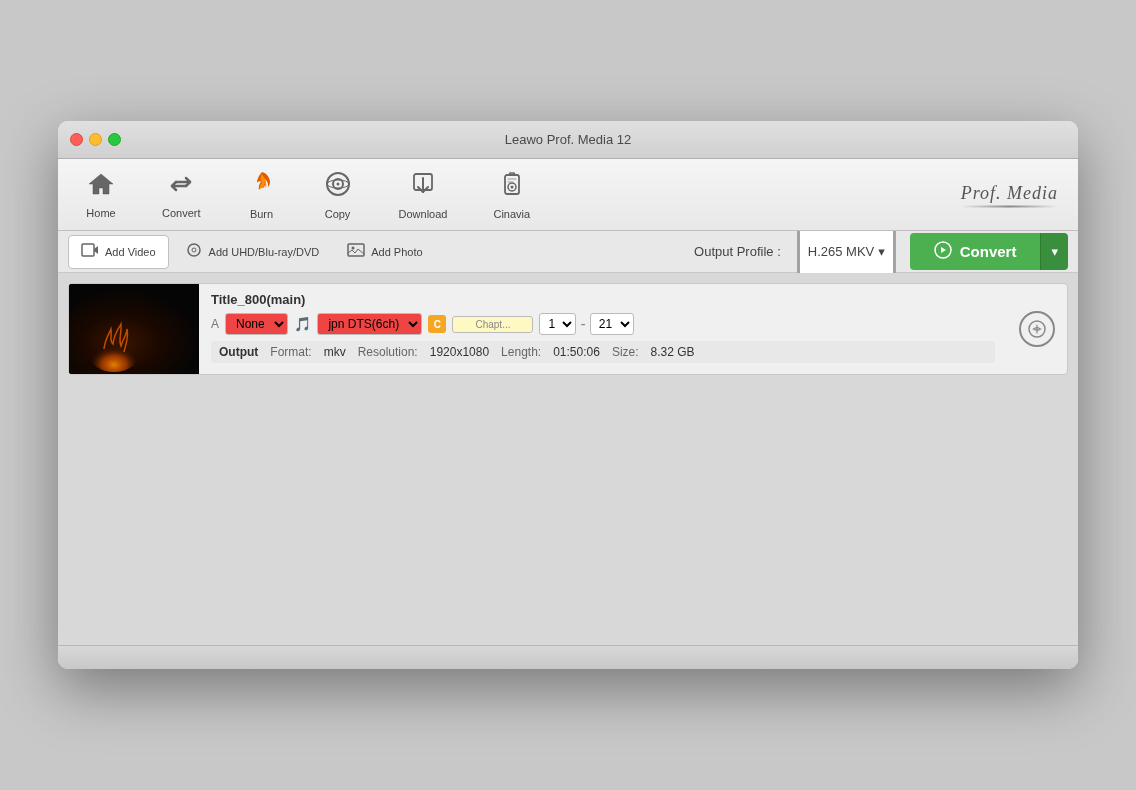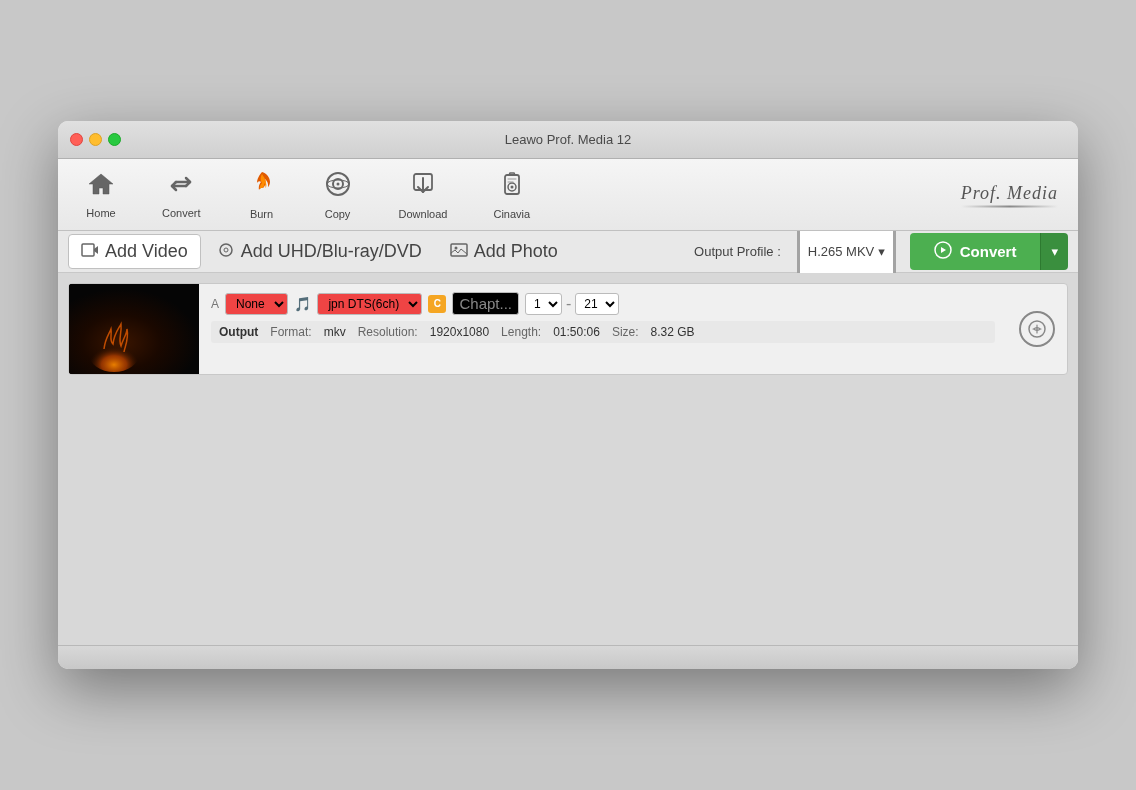--- a/index.html
+++ b/index.html
@@ -114,21 +114,21 @@
       padding: 0 10px;
       height: 42px;
       flex-shrink: 0;
       gap: 4px;
     }
     .sub-btn {
       display: flex;
       align-items: center;
       gap: 6px;
       padding: 6px 12px;
-      font-size: 18px;
+      font-size: 11px;
       color: #444;
       cursor: pointer;
       border-radius: 4px;
       border: none;
       background: transparent;
     }
     .sub-btn-active {
       background: white;
       border: 1px solid #c0c0c0;
     }
@@ -240,26 +240,26 @@
     .chapter-badge {
       width: 18px;
       height: 18px;
       background: #f5a623;
       border-radius: 3px;
       display: flex;
       align-items: center;
       justify-content: center;
     }
     .chapter-text {
-      font-size: 15px;
+      font-size: 10px;
       color: #888;
-      padding: 2px 6px;
+      padding: 2px 22px;
       border: 1px solid #bbb;
       border-radius: 3px;
-      background: #000000;
+      background: #fef9c3;
     }
     .chapter-range {
       display: flex;
       align-items: center;
       gap: 4px;
     }
     .range-select {
       padding: 2px 4px;
       font-size: 12px;
       border: 1px solid #bbb;
@@ -465,20 +465,21 @@
                 <stop offset="100%" stop-color="#3a1500" stop-opacity="0"></stop>
               </radialGradient>
             </defs>
             <rect width="130" height="90" fill="url(#bg)"></rect>
             <ellipse cx="45" cy="70" rx="25" ry="18" fill="url(#fire)"></ellipse>
             <path d="M35 65 C36 55 40 50 42 45 C43 52 40 56 44 60 C45 50 50 44 52 40 C53 50 49 55 52 62 C54 55 58 50 58 45 C60 55 56 62 55 68" stroke="#ff6600" stroke-width="1.5" fill="none" opacity="0.7"></path>
           </svg>
         </div>
       </div>
       <div class="video-info">
+        <div class="video-title">Title_800(main)</div>
         <div class="video-controls">
           <span style="font-size:12px;color:#777;">A</span>
           <select class="ctrl-select">
             <option>None</option>
           </select>
           <span style="font-size:14px;color:#777;">🎵</span>
           <select class="ctrl-select">
             <option>jpn DTS(6ch)</option>
           </select>
           <div class="chapter-badge">

